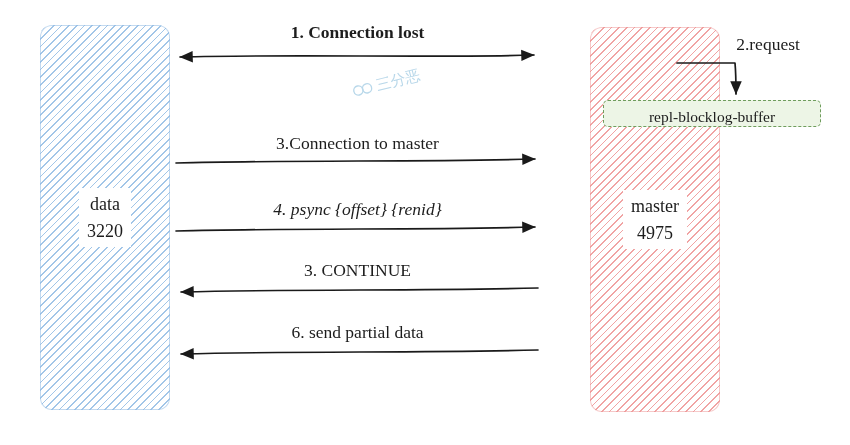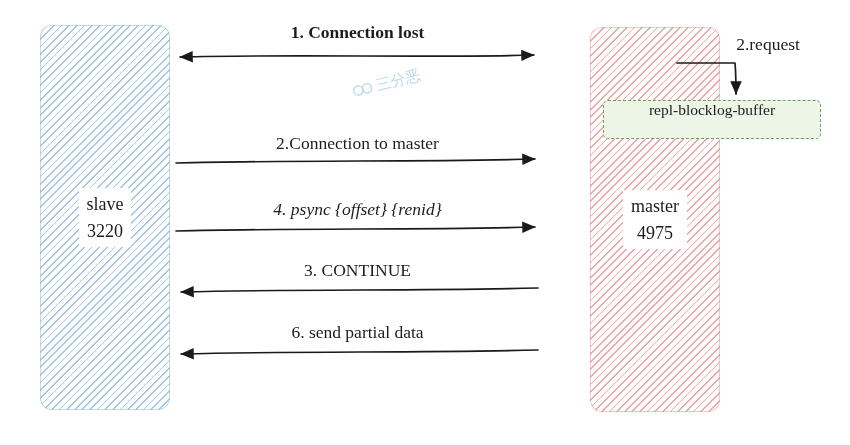--- a/index.html
+++ b/index.html
@@ -47,26 +47,26 @@
     padding: 3px 8px;
     text-align: center;
     font-size: 18px;
     line-height: 1.45;
   }
   .node-label span { display: block; }
 
   
   .buffer {
     position: absolute;
-    left: 603px; top: 100px; width: 218px; height: 39px;
+    left: 603px; top: 100px; width: 218px; height: 27px;
     background: #edf5e6;
     border: 1.6px dashed #6f9d5d;
     border-radius: 5px;
     display: flex;
-    align-items: flex-start;
+    align-items: flex-end;
     justify-content: center;
     font-size: 15.5px;
     color: #1d1d1d;
   }
 
   
   .msg-label {
     position: absolute;
     left: 175px;
     width: 365px;
@@ -112,21 +112,21 @@
   }
   .watermark svg { display: block; }
 </style>
 </head>
 <body>
 
 <div class="canvas">
 
   <div class="node node-slave">
     <div class="node-label">
-      <span>slave</span>
+      <span>data</span>
       <span>3220</span>
     </div>
   </div>
 
   <div class="node node-master">
     <div class="node-label">
       <span>master</span>
       <span>4975</span>
     </div>
   </div>
@@ -150,21 +150,21 @@
 
     <path class="msg-line" d="M176 231 C 300 228, 420 230, 535 227" marker-end="url(#ah)"></path>
 
     <path class="msg-line" d="M538 288 C 420 291, 300 289, 181 292" marker-end="url(#ah)"></path>
 
     <path class="msg-line" d="M538 350 C 420 353, 300 351, 181 354" marker-end="url(#ah)"></path>
   </svg>
 
   <div class="msg-label msg1">1. Connection lost</div>
   <div class="msg-label msg2">2.request</div>
-  <div class="msg-label msg3">2.Connection to master</div>
+  <div class="msg-label msg3">3.Connection to master</div>
   <div class="msg-label msg4">4. psync {offset} {renid}</div>
   <div class="msg-label msg5">3. CONTINUE</div>
   <div class="msg-label msg6">6. send partial data</div>
 
   <div class="watermark">
     <svg width="20" height="15" viewBox="0 0 20 15">
       <circle cx="5.5" cy="7.5" r="4.6" fill="none" stroke="#b9d8ea" stroke-width="1.4"></circle>
       <circle cx="14.5" cy="7.5" r="4.6" fill="none" stroke="#b9d8ea" stroke-width="1.4"></circle>
       <line x1="10.1" y1="7.5" x2="9.9" y2="7.5" stroke="#b9d8ea" stroke-width="1.4"></line>
     </svg>

